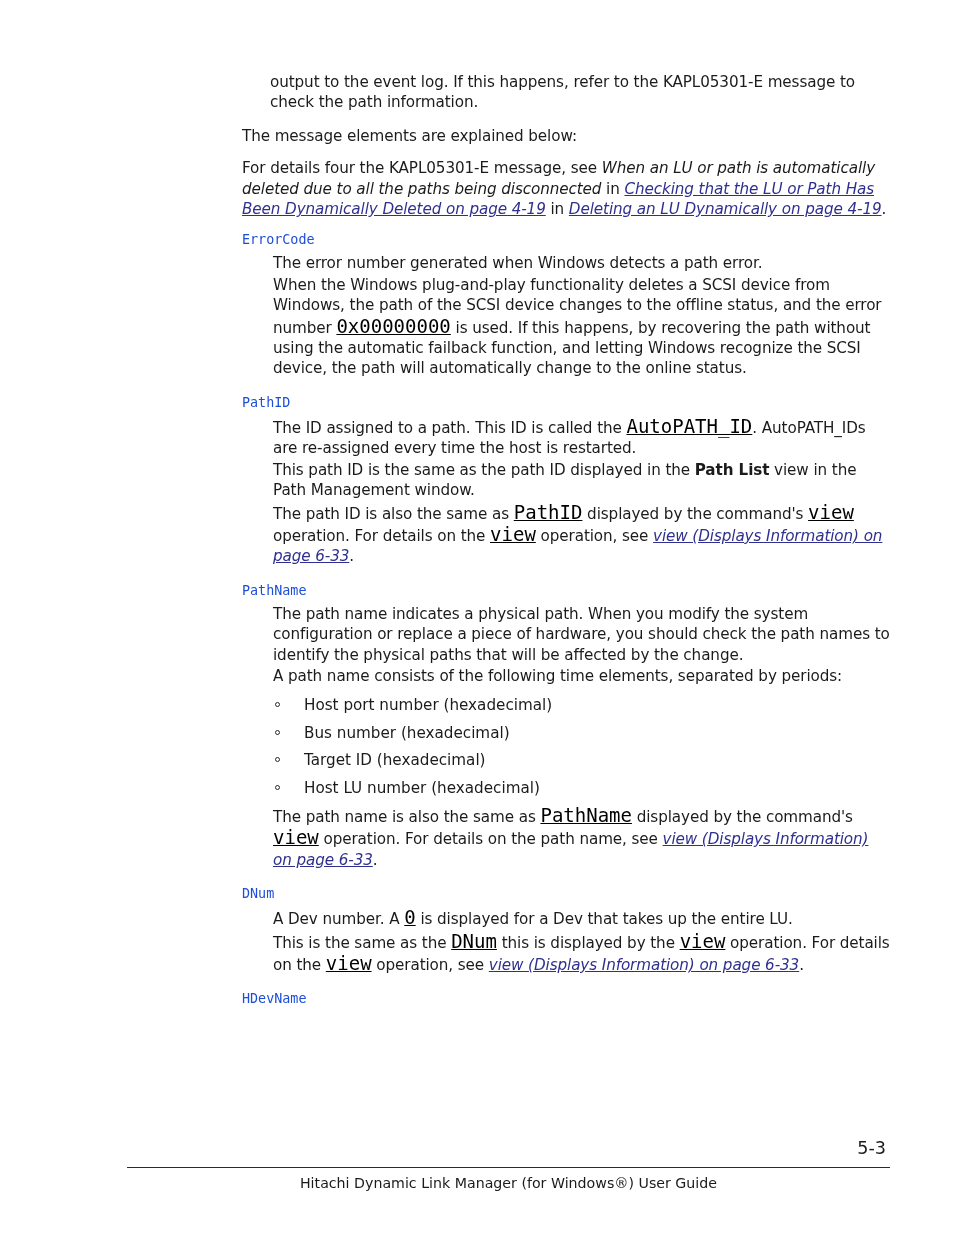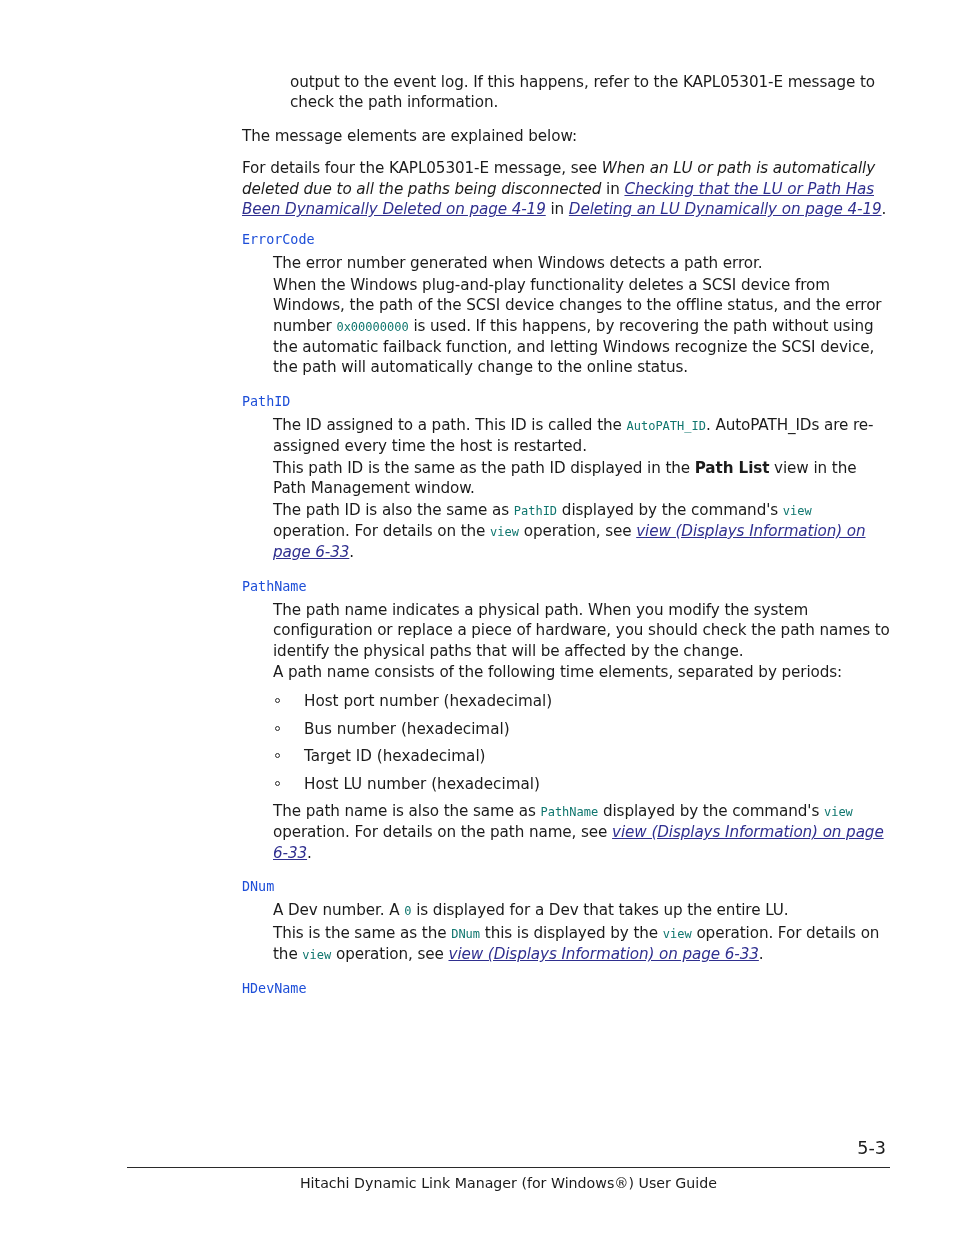--- a/index.html
+++ b/index.html
@@ -31,21 +31,21 @@
 
   p, .line {
     margin: 0;
     font-size: 15.2px;
     line-height: 20.4px;
     letter-spacing: -0.1px;
   }
 
   
   .para-cont {
-    margin-left: 48px;
+    margin-left: 28px;
     width: 586px;
     margin-bottom: 13px;
   }
 
   .para {
     margin-bottom: 12px;
   }
 
   
   .term {
@@ -68,23 +68,24 @@
   .dd p + p {
     margin-top: 1px;
   }
 
   .defblock {
     margin-bottom: 15px;
   }
 
   code, .mono {
     font-family: "DejaVu Sans Mono", monospace;
-    font-size: 12px;
-    color: #0f766e;
+    font-size: 19px;
+    color: #000000;
     letter-spacing: 0px;
+    text-decoration: underline;
   }
 
   em, .it {
     font-style: italic;
   }
   strong, .bold {
     font-weight: bold;
     text-align: right;
   }
 

